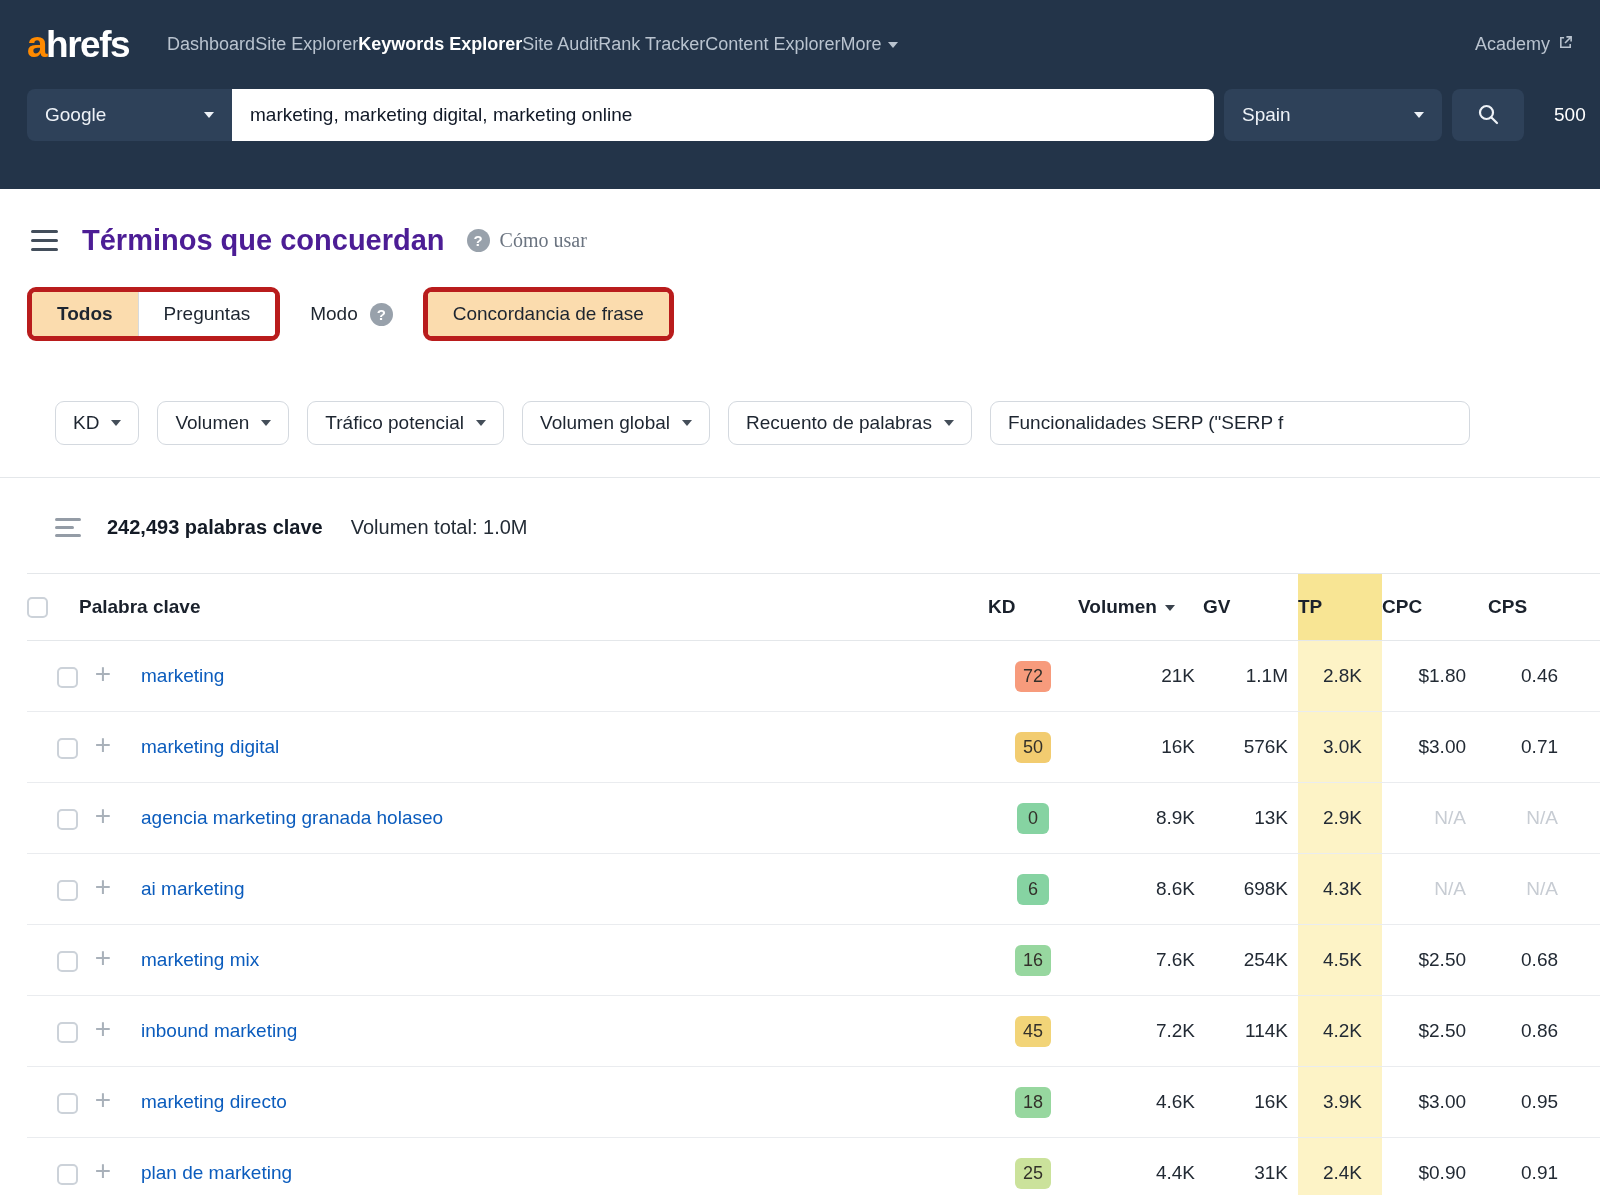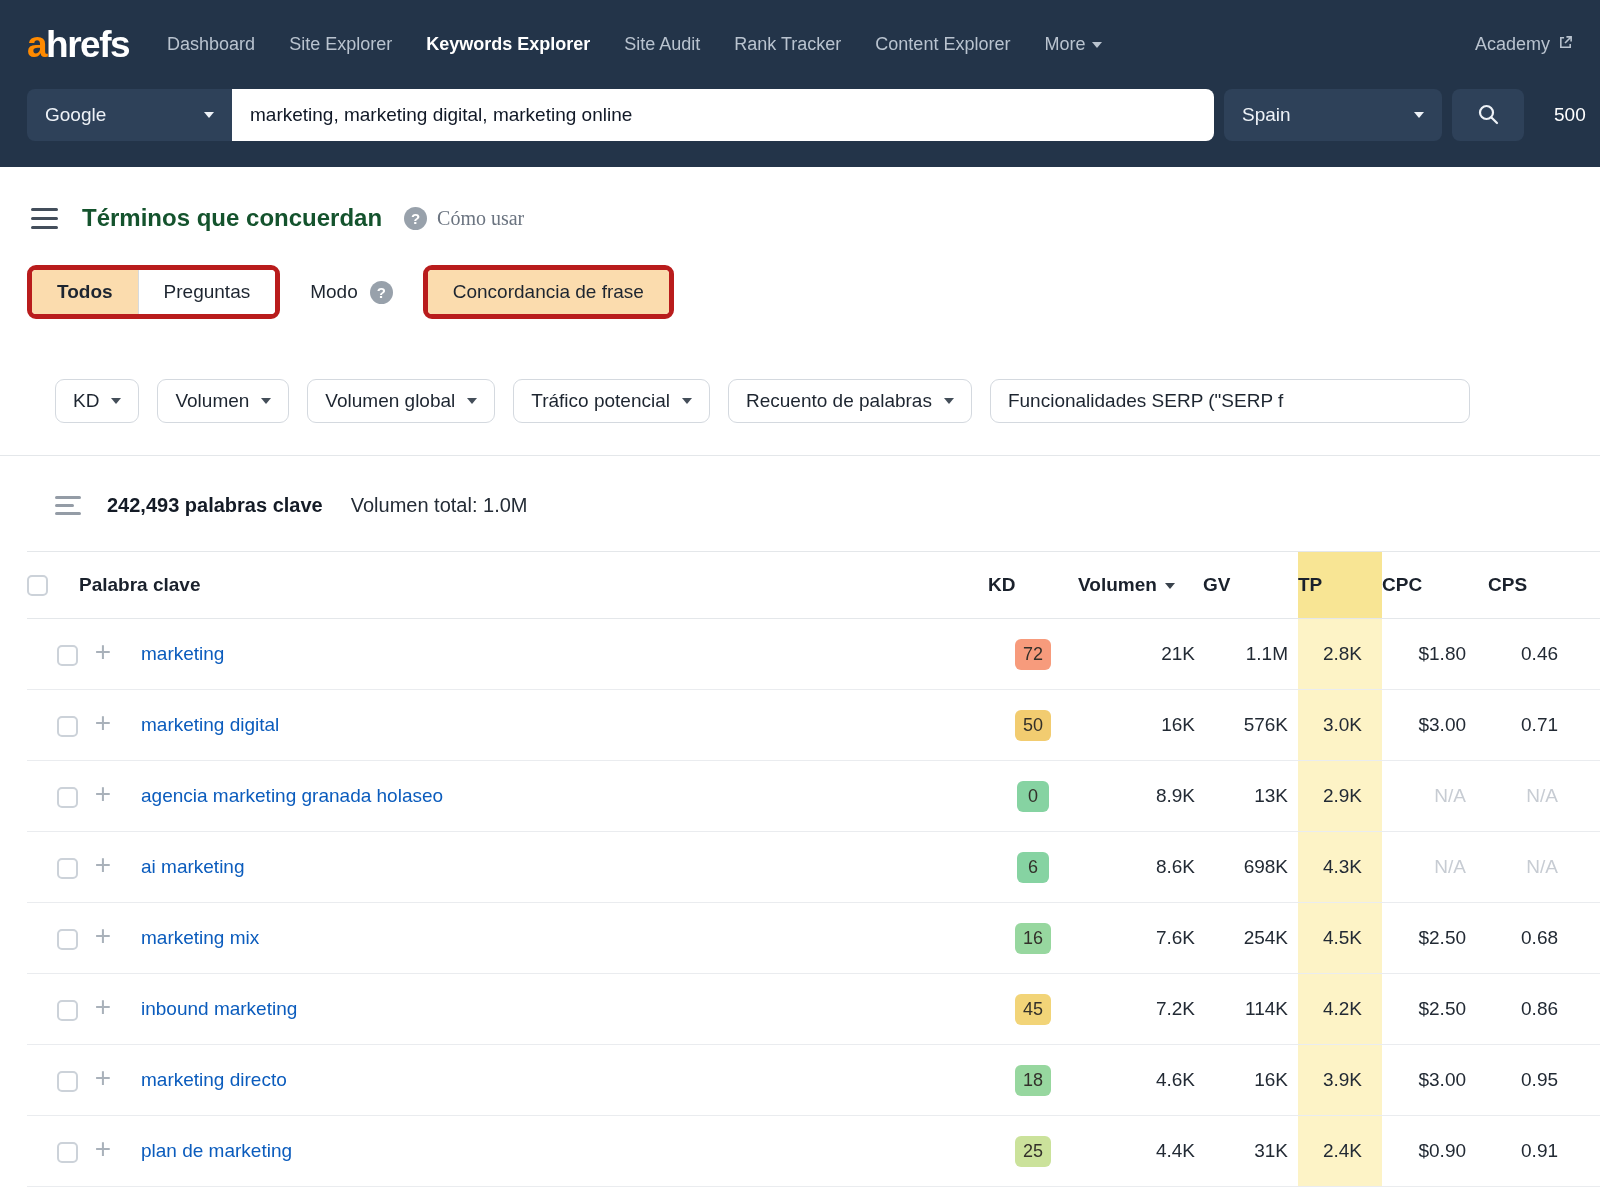--- a/index.html
+++ b/index.html
@@ -10,25 +10,25 @@
     --tp-cell-bg:#fdf3c6;
     --active-tab-bg:#fbdcae;
   }
   *{margin:0;padding:0;box-sizing:border-box;}
   body{width:1600px;height:1195px;overflow:hidden;background:#fff;
        font-family:"Liberation Sans",sans-serif;color:#1e2630;}
   a{text-decoration:none;color:inherit;cursor:pointer;}
   button{font-family:inherit;cursor:pointer;}
 
   
-  .topbar{background:var(--header-bg);height:167px;padding:0 0 0 27px;}
+  .topbar{background:var(--header-bg);height:189px;padding:0 0 0 27px;}
   .nav-row{display:flex;align-items:center;height:89px;padding-right:27px;}
   .logo{font-size:37px;font-weight:bold;color:#fff;letter-spacing:-1.5px;margin-right:38px;white-space:nowrap;}
   .logo-accent{color:var(--accent-orange);}
-  .nav-items{display:flex;align-items:center;gap:34px;}
+  .nav-items{display:flex;align-items:center;}
   .nav-link{color:#b9c3cf;font-size:18px;white-space:nowrap;background:none;border:none;}
   .nav-link.active{color:#fff;font-weight:bold;}
   .nav-right{margin-left:auto;display:flex;align-items:center;color:#b9c3cf;font-size:18px;gap:8px;}
 
   .caret{width:0;height:0;border-left:5px solid transparent;border-right:5px solid transparent;
          border-top:6px solid currentColor;display:inline-block;}
   .nav-link .caret{margin-left:7px;vertical-align:2px;}
 
   .search-row{display:flex;align-items:stretch;height:52px;}
   .engine-select{width:205px;background:#2e4159;border:none;border-radius:8px 0 0 8px;color:#eef2f7;
@@ -38,21 +38,21 @@
   .country-select{width:218px;margin-left:10px;background:#2e4159;border:none;border-radius:8px;color:#eef2f7;
                   font-size:19px;display:flex;align-items:center;justify-content:space-between;padding:0 18px;}
   .search-btn{width:72px;margin-left:10px;background:#2e4159;border:none;border-radius:8px;
               display:flex;align-items:center;justify-content:center;}
   .clip-500{color:#fff;font-size:19px;display:flex;align-items:center;margin-left:30px;min-width:46px;}
 
   
   .title-row{display:flex;align-items:center;margin:30px 27px 0;height:42px;}
   .burger{width:27px;display:flex;flex-direction:column;gap:6px;margin-left:4px;background:none;border:none;}
   .burger i{display:block;height:3px;background:#434e5b;border-radius:2px;}
-  .page-title{font-size:24px;font-weight:bold;color:#14532d;margin-left:24px;}
+  .page-title{font-size:29px;font-weight:bold;color:#4c1d95;margin-left:24px;}
   .help-circle{width:23px;height:23px;border-radius:50%;background:#98a1ab;color:#fff;font-size:15px;
                font-weight:bold;display:flex;align-items:center;justify-content:center;margin-left:22px;flex:none;}
   .help-link{color:#6b7480;font-size:20px;margin-left:10px;font-family:Liberation Serif, serif;}
 
   
   .tabs-row{display:flex;align-items:center;margin:26px 27px 0;}
   .segmented{display:flex;border:5px solid #b91c1c;border-radius:9px;overflow:hidden;background:#fff;}
   .segment{border:none;background:#fff;font-size:19px;color:#1d2530;padding:11px 25px;border-left:1px solid #d6dade;}
   .segment:first-child{border-left:none;}
   .segment.active{background:var(--active-tab-bg);}
@@ -180,25 +180,25 @@
     <div class="filters-row" id="filters">
         <button class="filter-btn">
           <span>KD</span>
           <span class="caret"></span>
         </button>
         <button class="filter-btn">
           <span>Volumen</span>
           <span class="caret"></span>
         </button>
         <button class="filter-btn">
+          <span>Tráfico potencial</span>
+          <span class="caret"></span>
+        </button>
+        <button class="filter-btn">
           <span>Volumen global</span>
-          <span class="caret"></span>
-        </button>
-        <button class="filter-btn">
-          <span>Tráfico potencial</span>
           <span class="caret"></span>
         </button>
         <button class="filter-btn">
           <span>Recuento de palabras</span>
           <span class="caret"></span>
         </button>
         <button class="filter-btn clipped">
           <span>Funcionalidades SERP ("SERP f</span>
         </button>
       </div>

